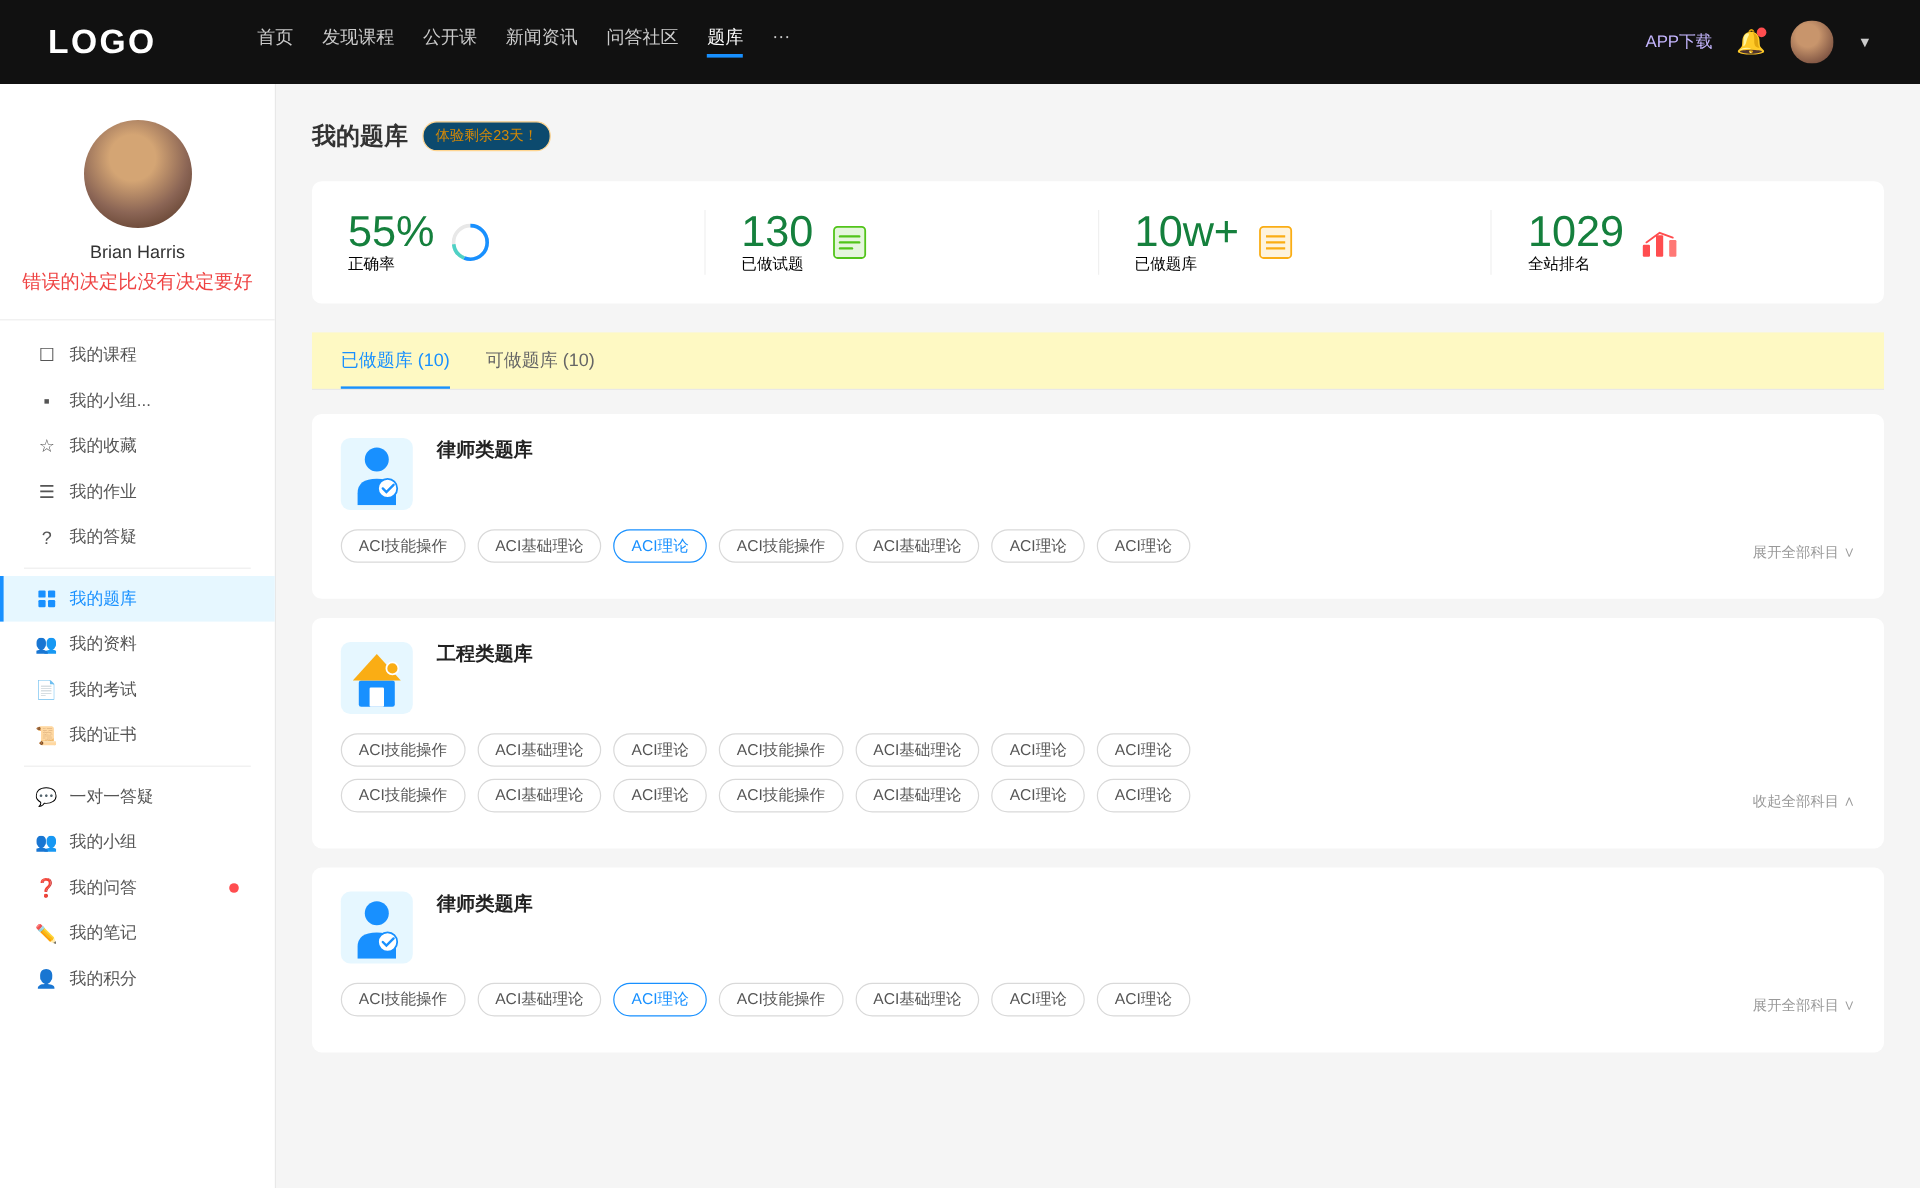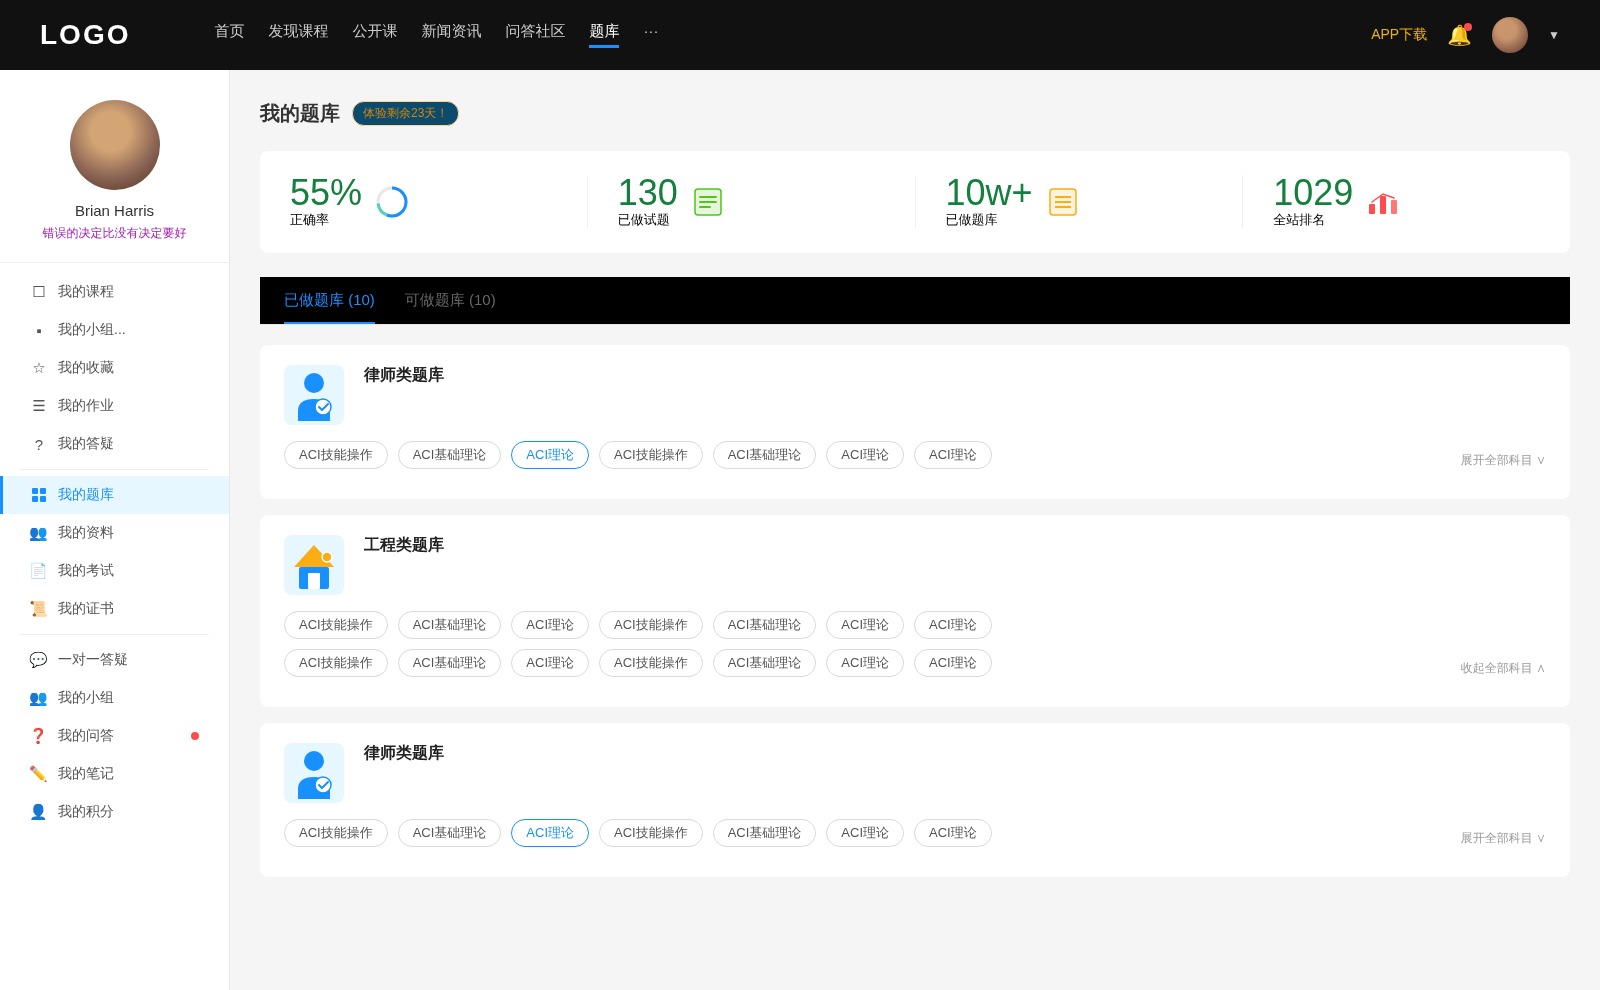--- a/index.html
+++ b/index.html
@@ -38,21 +38,21 @@
       color: #fff;
       border-bottom: 3px solid #1890ff;
       padding-bottom: 4px;
     }
     .nav-right {
       display: flex;
       align-items: center;
       gap: 20px;
     }
     .nav-app-dl {
-      color: #eab308;
+      color: #c4b5fd;
       font-size: 14px;
       cursor: pointer;
     }
     .nav-bell {
       position: relative;
       color: #ccc;
       font-size: 20px;
       cursor: pointer;
     }
     .nav-bell-dot {
@@ -114,22 +114,22 @@
       width: 100%; height: 100%;
       background: radial-gradient(circle at 45% 35%, #d4a574 25%, #8b6555 60%, #5a3a28 90%);
     }
     .profile-name {
       font-size: 15px;
       font-weight: 500;
       color: #333;
       margin-bottom: 6px;
     }
     .profile-motto {
-      font-size: 12px;
-      color: #a21caf;
+      font-size: 16px;
+      color: #ef4444;
     }
     .sidebar-menu {
       padding: 10px 0;
     }
     .sidebar-item {
       display: flex;
       align-items: center;
       padding: 10px 30px;
       cursor: pointer;
       font-size: 14px;
@@ -230,21 +230,21 @@
       display: flex; align-items: center; justify-content: center;
       font-size: 22px;
     }
 
     
     .tabs-row {
       display: flex;
       gap: 30px;
       margin-bottom: 20px;
       border-bottom: 1px solid #e8e8e8;
-      background: #000000;
+      background: #fef9c3;
       padding: 0 24px;
     }
     .tab {
       padding: 14px 0;
       font-size: 15px;
       color: #666;
       cursor: pointer;
       position: relative;
     }
     .tab.active {

